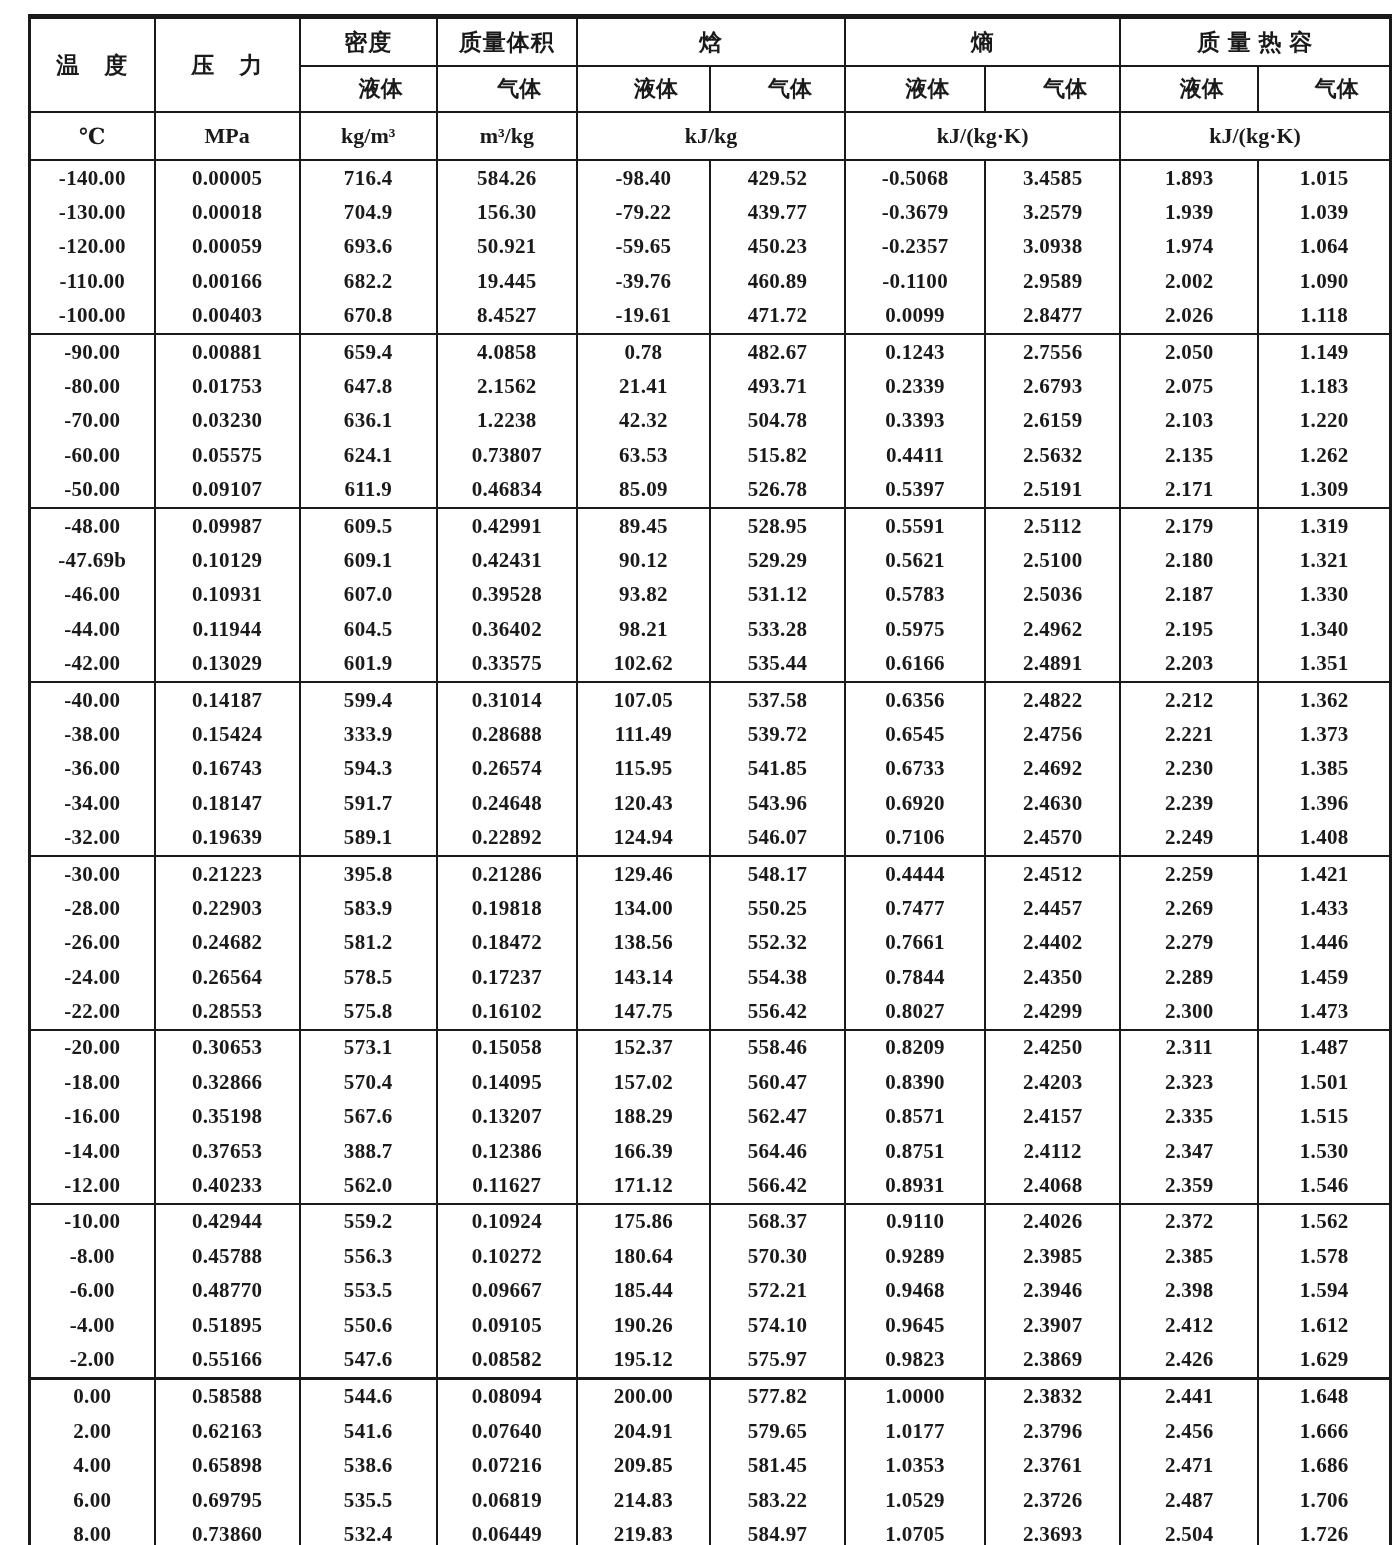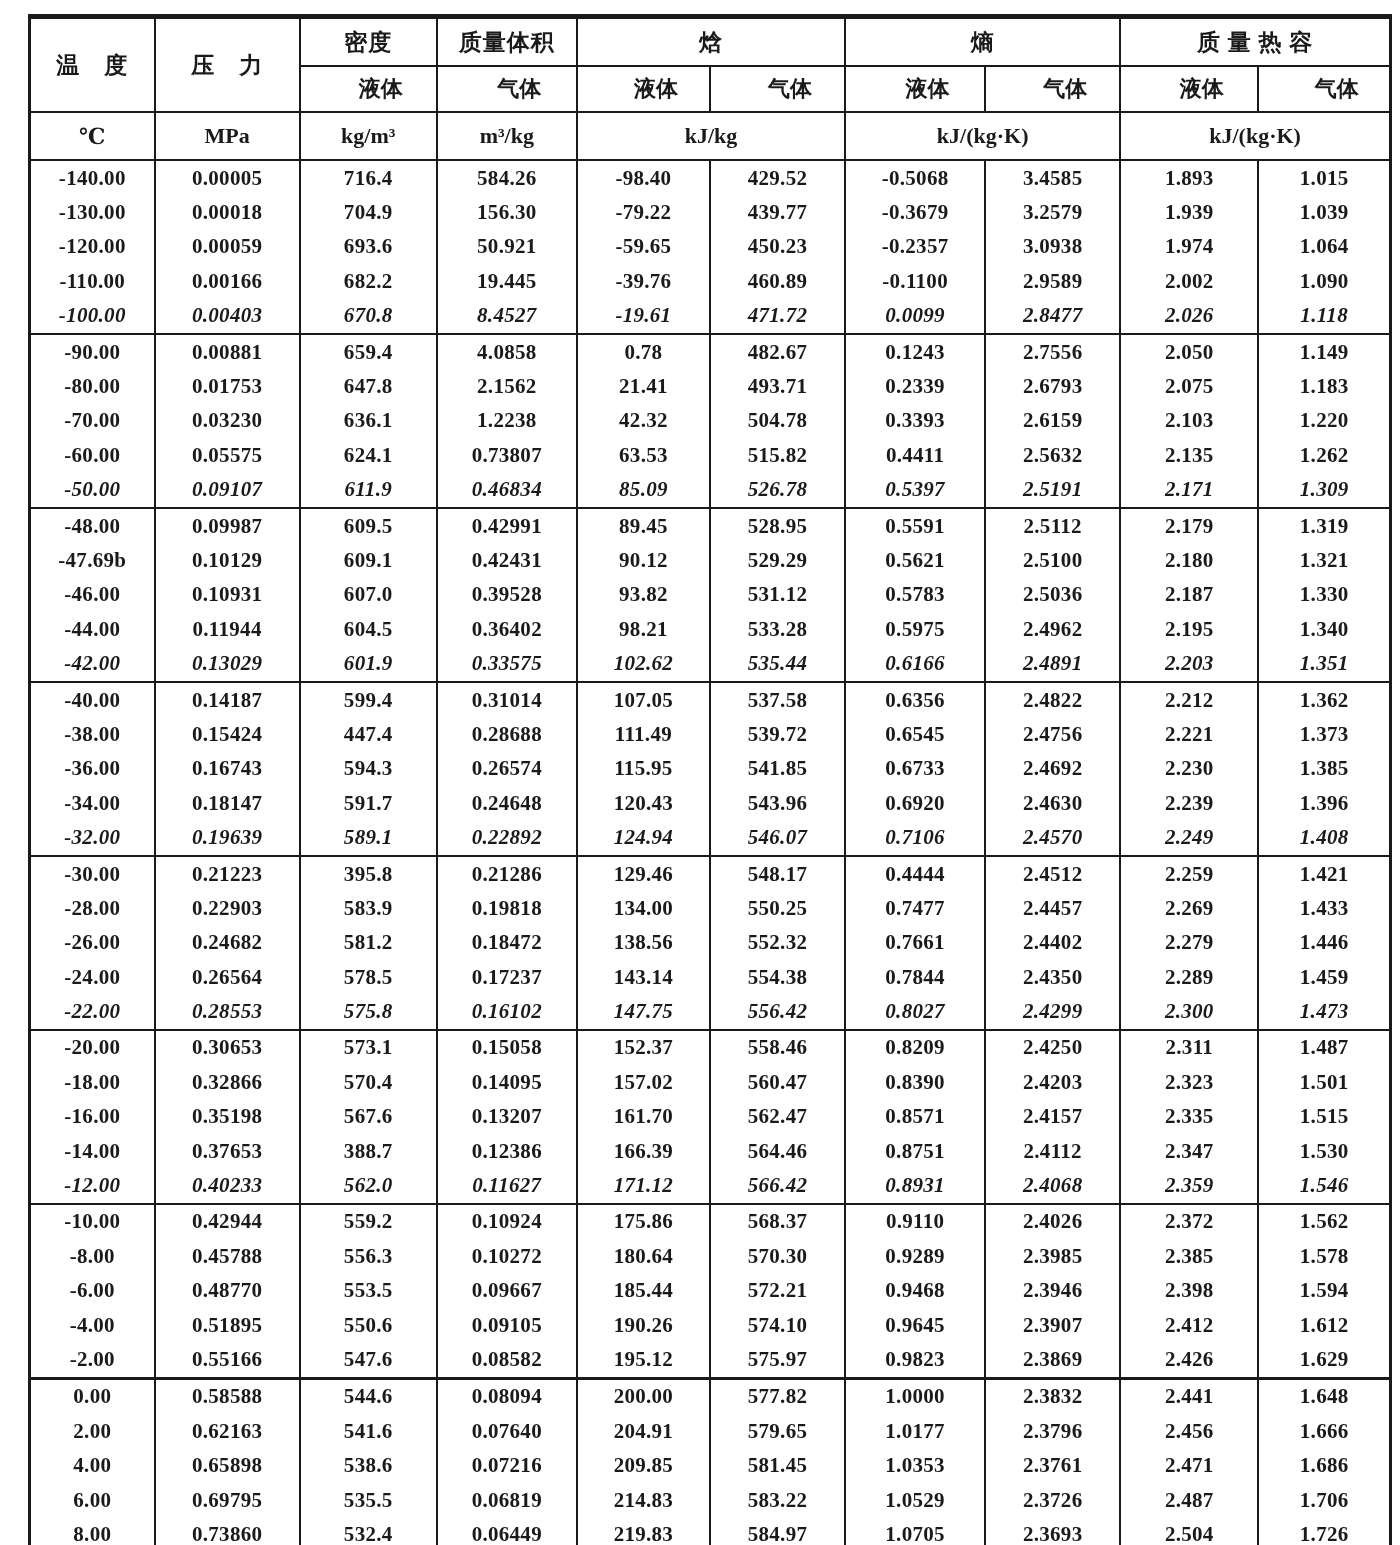--- a/index.html
+++ b/index.html
@@ -31,21 +31,21 @@
   tr.hdr-sub th { height:44px; font-size:22px; border-top:2px solid var(--ink);padding-left:25px; }
   tr.hdr-units th {
     height:46px; font-size:22px; font-weight:bold;
     border-top:2px solid var(--ink);
     border-bottom:2px solid var(--ink);
   }
   tbody td {
     height:34.4px; font-size:21px; font-weight:bold;
     letter-spacing:0.3px;
   }
-  tbody tr.group-end td { border-bottom:2px solid var(--ink);font-style:italic; }
+  tbody tr.group-end td { border-bottom:2px solid var(--ink); }
   tbody tr.major-end td { border-bottom:3px solid var(--ink); }
 </style>
 </head>
 <body>
 
 <div class="sheet">
   <table class="props">
     <colgroup>
       <col style="width:125px">
         <col style="width:145px">
@@ -277,21 +277,21 @@
           <td>107.05</td>
           <td>537.58</td>
           <td>0.6356</td>
           <td>2.4822</td>
           <td>2.212</td>
           <td>1.362</td>
         </tr>
         <tr>
           <td>-38.00</td>
           <td>0.15424</td>
-          <td>447.4</td>
+          <td>333.9</td>
           <td>0.28688</td>
           <td>111.49</td>
           <td>539.72</td>
           <td>0.6545</td>
           <td>2.4756</td>
           <td>2.221</td>
           <td>1.373</td>
         </tr>
         <tr>
           <td>-36.00</td>
@@ -411,21 +411,21 @@
           <td>0.8390</td>
           <td>2.4203</td>
           <td>2.323</td>
           <td>1.501</td>
         </tr>
         <tr>
           <td>-16.00</td>
           <td>0.35198</td>
           <td>567.6</td>
           <td>0.13207</td>
-          <td>161.70</td>
+          <td>188.29</td>
           <td>562.47</td>
           <td>0.8571</td>
           <td>2.4157</td>
           <td>2.335</td>
           <td>1.515</td>
         </tr>
         <tr>
           <td>-14.00</td>
           <td>0.37653</td>
           <td>388.7</td>

